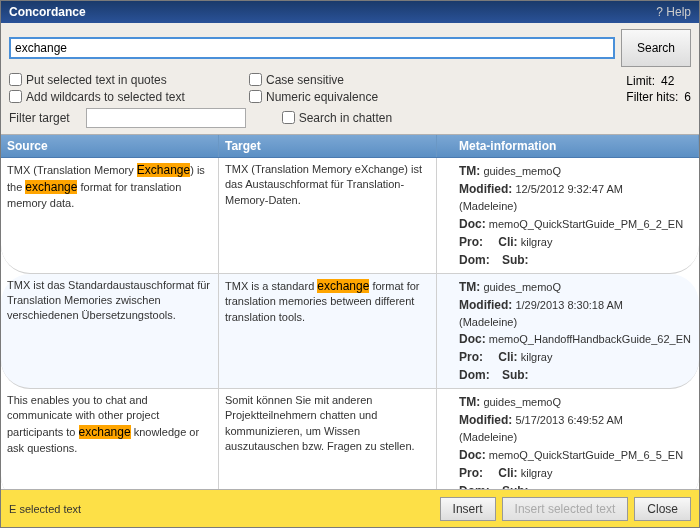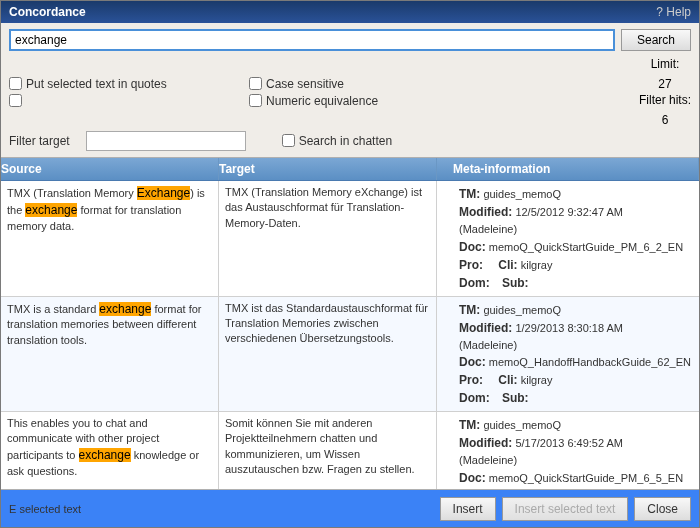--- a/index.html
+++ b/index.html
@@ -43,21 +43,21 @@
       height: 22px;
       border: 2px solid #4a90d9;
       padding: 2px 4px;
       background: white;
       font-size: 12px;
       outline: none;
     }
 
     .search-button {
       width: 70px;
-      height: 22px;
+      height: 38px;
       background: linear-gradient(to bottom, #f8f8f8, #ddd);
       border: 1px solid #999;
       cursor: pointer;
       font-size: 12px;
     }
 
     .option-col {
       display: flex;
       flex-direction: column;
       gap: 3px;
@@ -101,37 +101,38 @@
       display: flex;
       background: linear-gradient(to bottom, #7ba7d4, #5b8fc4);
       border-bottom: 1px solid #4a7ab0;
     }
 
     .col-source { width: 218px; min-width: 218px; }
     .col-target { width: 218px; min-width: 218px; }
     .col-meta { flex: 1; margin-left: 16px; }
 
     .th-cell {
-      padding: 4px 0;
+      padding: 4px 6px;
       color: white;
       font-weight: bold;
       font-size: 12px;
       border-right: 1px solid #6a97c4;
     }
 
     .table-body {
       flex: 1;
       overflow-y: auto;
       background: white;
     }
 
     .table-row {
       display: flex;
       border-bottom: 1px solid #d0d0d0;
       min-height: 60px;
+      border-radius: 29px;
     }
 
     .table-row:nth-child(even) { background: #f5f9ff; }
     .table-row:nth-child(odd) { background: white; }
 
     .td-cell {
       padding: 4px 6px;
       border-right: 1px solid #d0d0d0;
       font-size: 11px;
       line-height: 1.4;
@@ -147,21 +148,21 @@
     .meta-cell {
       font-size: 11px;
       line-height: 1.5;
       padding: 4px 6px;
       color: #333;
     }
 
     .meta-bold { font-weight: bold; }
 
     .footer {
-      background: #3b82f6;
+      background: #fde047;
       border-top: 1px solid #b0b0b0;
       padding: 6px 8px;
       display: flex;
       justify-content: flex-end;
       align-items: center;
       gap: 6px;
       height: 38px;
     }
 
     .footer-btn {
@@ -202,21 +203,20 @@
       display: flex;
       flex-direction: column;
       gap: 2px;
     }
 
     .limit-line, .total-line {
       display: flex;
       align-items: center;
       gap: 6px;
       font-size: 12px;
-      flex-direction: column;
     }
   </style>
 </head>
 <body>
 
 <div class="dialog">
 
   <div class="title-bar">
     <span class="title-bar-left">Concordance</span>
     <span class="title-bar-right">? Help</span>
@@ -231,36 +231,37 @@
 
     <div class="options-row-wrapper">
       <div class="row2">
         <div class="option-col option-col-1">
           <label class="checkbox-label">
             <input type="checkbox" style="">
             <span>Put selected text in quotes</span>
           </label>
           <label class="checkbox-label">
             <input type="checkbox" style="">
+            <span>Add wildcards to selected text</span>
           </label>
         </div>
         <div class="option-col option-col-2">
           <label class="checkbox-label">
             <input type="checkbox" style="">
             <span>Case sensitive</span>
           </label>
           <label class="checkbox-label">
             <input type="checkbox" style="">
             <span>Numeric equivalence</span>
           </label>
         </div>
         <div class="limit-total-col">
           <div class="limit-line">
             <span>Limit:</span>
-            <span>27</span>
+            <span>42</span>
           </div>
           <div class="total-line">
             <span>Filter hits:</span>
             <span>6</span>
           </div>
         </div>
       </div>
       <div class="filter-row">
         <span class="filter-label">Filter target</span>
         <input type="text" class="filter-input" style="">
@@ -292,25 +293,25 @@
           <span class="meta-bold">TM:</span> guides_memoQ<br>
           <span class="meta-bold">Modified:</span> 12/5/2012 9:32:47 AM<br>
           (Madeleine)<br>
           <span class="meta-bold">Doc:</span> memoQ_QuickStartGuide_PM_6_2_EN<br>
           <span class="meta-bold">Pro:</span>&nbsp;&nbsp;&nbsp;&nbsp;&nbsp;<span class="meta-bold">Cli:</span> kilgray<br>
           <span class="meta-bold">Dom:</span>&nbsp;&nbsp;&nbsp;&nbsp;<span class="meta-bold">Sub:</span>
         </div>
       </div>
 
       <div class="table-row">
+        <div class="td-cell col-target">
+          TMX ist das Standardaustauschformat für Translation Memories zwischen verschiedenen Übersetzungstools.
+        </div>
         <div class="td-cell col-source">
           TMX is a standard <span class="highlight">exchange</span> format for translation memories between different translation tools.
-        </div>
-        <div class="td-cell col-target">
-          TMX ist das Standardaustauschformat für Translation Memories zwischen verschiedenen Übersetzungstools.
         </div>
         <div class="meta-cell col-meta">
           <span class="meta-bold">TM:</span> guides_memoQ<br>
           <span class="meta-bold">Modified:</span> 1/29/2013 8:30:18 AM<br>
           (Madeleine)<br>
           <span class="meta-bold">Doc:</span> memoQ_HandoffHandbackGuide_62_EN<br>
           <span class="meta-bold">Pro:</span>&nbsp;&nbsp;&nbsp;&nbsp;&nbsp;<span class="meta-bold">Cli:</span> kilgray<br>
           <span class="meta-bold">Dom:</span>&nbsp;&nbsp;&nbsp;&nbsp;<span class="meta-bold">Sub:</span>
         </div>
       </div>

